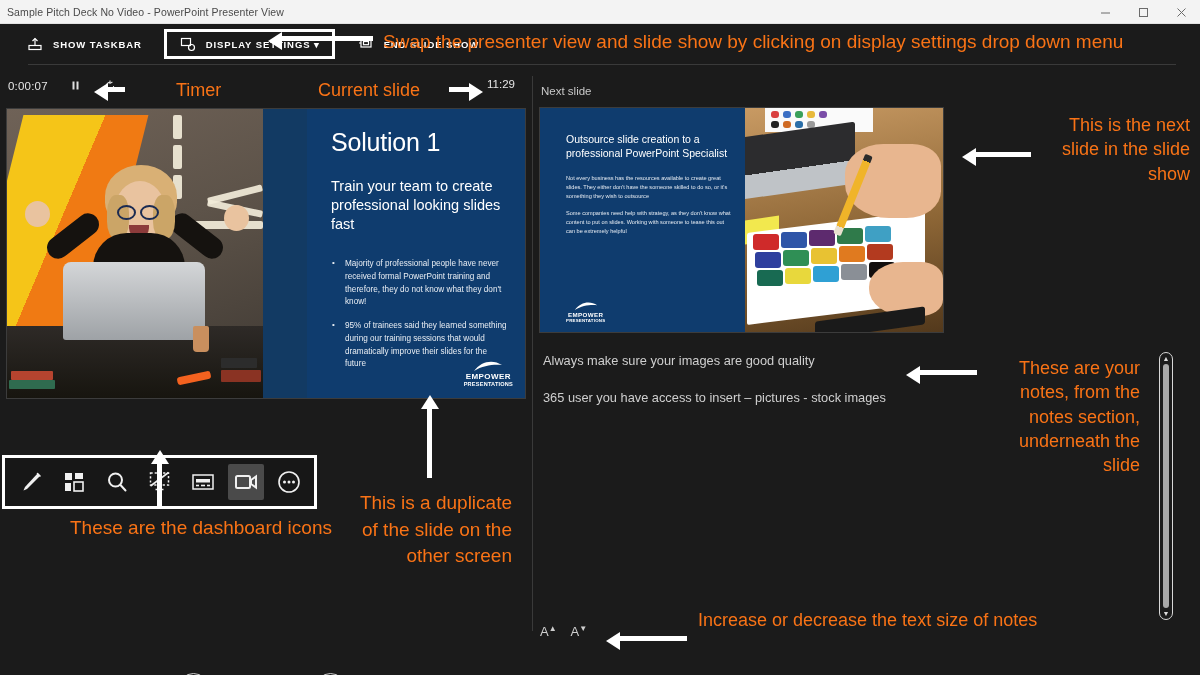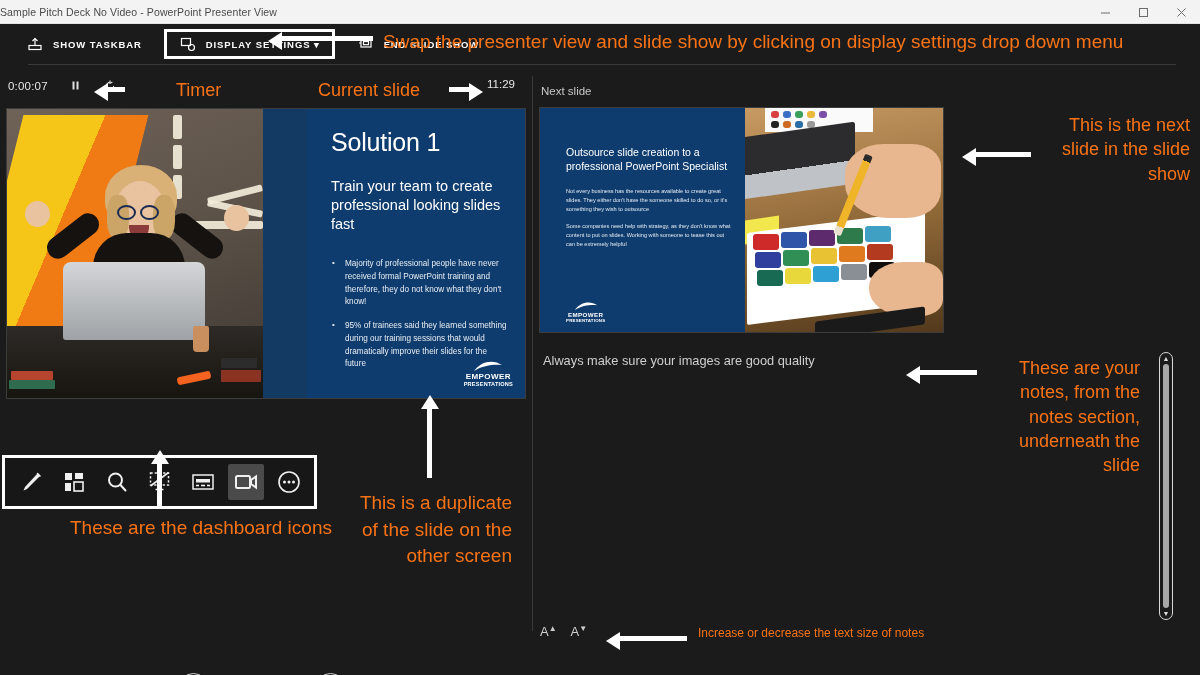--- a/index.html
+++ b/index.html
@@ -11,21 +11,21 @@
     position: relative;
   }
 
   
   .titlebar {
     position: absolute; left: 0; top: 0; width: 1200px; height: 24px;
     background: #f3f3f3; border-bottom: 1px solid #e2e2e2;
     display: flex; align-items: center;
   }
   .titlebar-text {
-    font-size: 10.5px; color: #4a4a4a; 
+    font-size: 10.5px; color: #4a4a4a; padding-left: 7px;
     white-space: nowrap; letter-spacing: .1px;
   }
   .win-controls { position: absolute; right: 0; top: 0; height: 24px; display: flex; }
   .win-btn {
     width: 38px; height: 24px; display: flex; align-items: center; justify-content: center;
     color: #6b6b6b;
   }
   .win-btn svg { display: block; }
 
   
@@ -115,21 +115,21 @@
   .vdiv { position: absolute; left: 532px; top: 76px; width: 1px; height: 555px; background: #3a3a3a; }
 
   
   .next-label { position: absolute; left: 541px; top: 85px; font-size: 11.5px; color: #c8c8c8; }
   .next-slide {
     position: absolute; left: 539px; top: 107px; width: 405px; height: 226px;
     background: #0f3c6e; display: flex; overflow: hidden; border: 1px solid #3c3c3c;
   }
   .ns-text { width: 205px; background: #0f3c6e; padding: 16px 12px 8px 26px; position: relative; }
   .ns-title { font-size: 19px; color: #fff; line-height: 1.1; }
-  .ns-sub { margin-top: 22px; font-size: 10.5px; color: #fff; line-height: 1.32; }
+  .ns-sub { margin-top: 9px; font-size: 10.5px; color: #fff; line-height: 1.32; }
   .ns-body { margin-top: 13px; font-size: 5.6px; color: #e4eaf1; line-height: 1.62; }
   .ns-body p + p { margin-top: 8px; }
   .ns-photo { flex: 1; position: relative; overflow: hidden; background: #6d5338; }
   .logo-ep.small { right: auto; left: 26px; bottom: 9px; }
   .logo-ep.small .swoosh { font-size: 12px; line-height: 7px; }
   .logo-ep.small .l1 { font-size: 6.2px; line-height: 7px; }
   .logo-ep.small .l2 { font-size: 4.4px; line-height: 5.5px; }
 
   
   .notes { position: absolute; left: 543px; top: 352px; width: 420px; }
@@ -152,21 +152,21 @@
 
   
   .anno { position: absolute; color: #f97316; font-weight: 400; }
   .anno-top { left: 383px; top: 31px; font-size: 19px; white-space: nowrap; }
   .anno-timer { left: 128px; top: 80px; font-size: 18px; margin-left: 48px; }
   .anno-curtime { left: 318px; top: 80px; font-size: 18px; }
   .anno-nextslide { left: 1040px; top: 113px; font-size: 18px; line-height: 1.35; text-align: right; width: 150px; }
   .anno-notes { left: 985px; top: 356px; font-size: 18px; line-height: 1.35; text-align: right; width: 155px; }
   .anno-dash { left: 70px; top: 515px; font-size: 19px; line-height: 1.4; }
   .anno-dup { left: 340px; top: 490px; font-size: 19px; line-height: 1.4; text-align: right; width: 172px; }
-  .anno-textsize { left: 698px; top: 626px; font-size: 12px; white-space: nowrap; text-align: right; }
+  .anno-textsize { left: 698px; top: 610px; font-size: 18px; white-space: nowrap; text-align: right; }
 
   
   .arrow-h { position: absolute; height: 5px; background: #ffffff; }
   .arrow-head { position: absolute; width: 0; height: 0; }
   .ah-left { border-top: 9px solid transparent; border-bottom: 9px solid transparent; border-right: 14px solid #ffffff; }
   .ah-right { border-top: 9px solid transparent; border-bottom: 9px solid transparent; border-left: 14px solid #ffffff; }
   .ah-up { border-left: 9px solid transparent; border-right: 9px solid transparent; border-bottom: 14px solid #ffffff; }
   .arrow-v { position: absolute; width: 5px; background: #ffffff; }
 
   
@@ -466,20 +466,21 @@
     <div class="n-swatch" style="left:124px;bottom:54px;width:26px;height:16px;background:#120f0e;"></div>
     <div class="n-hand"></div>
     <div class="n-hand2"></div>
     <div class="n-pencil"></div>
     <div class="n-swatch" style="left:70px;bottom:0px;width:110px;height:18px;background:#1a1a1a;transform:skewY(-8deg);"></div>
   </div>
 </div>
 
 <div class="notes">
   <div class="note-line">Always make sure your images are good quality</div>
+  <div class="note-line">365 user you have access to insert – pictures - stock images</div>
 </div>
 
 <div class="nscroll">
   <span class="arrow">▲</span>
   <span class="thumb"></span>
   <span class="arrow">▼</span>
 </div>
 
 <div class="textsize">
   <span class="ts-btn">

